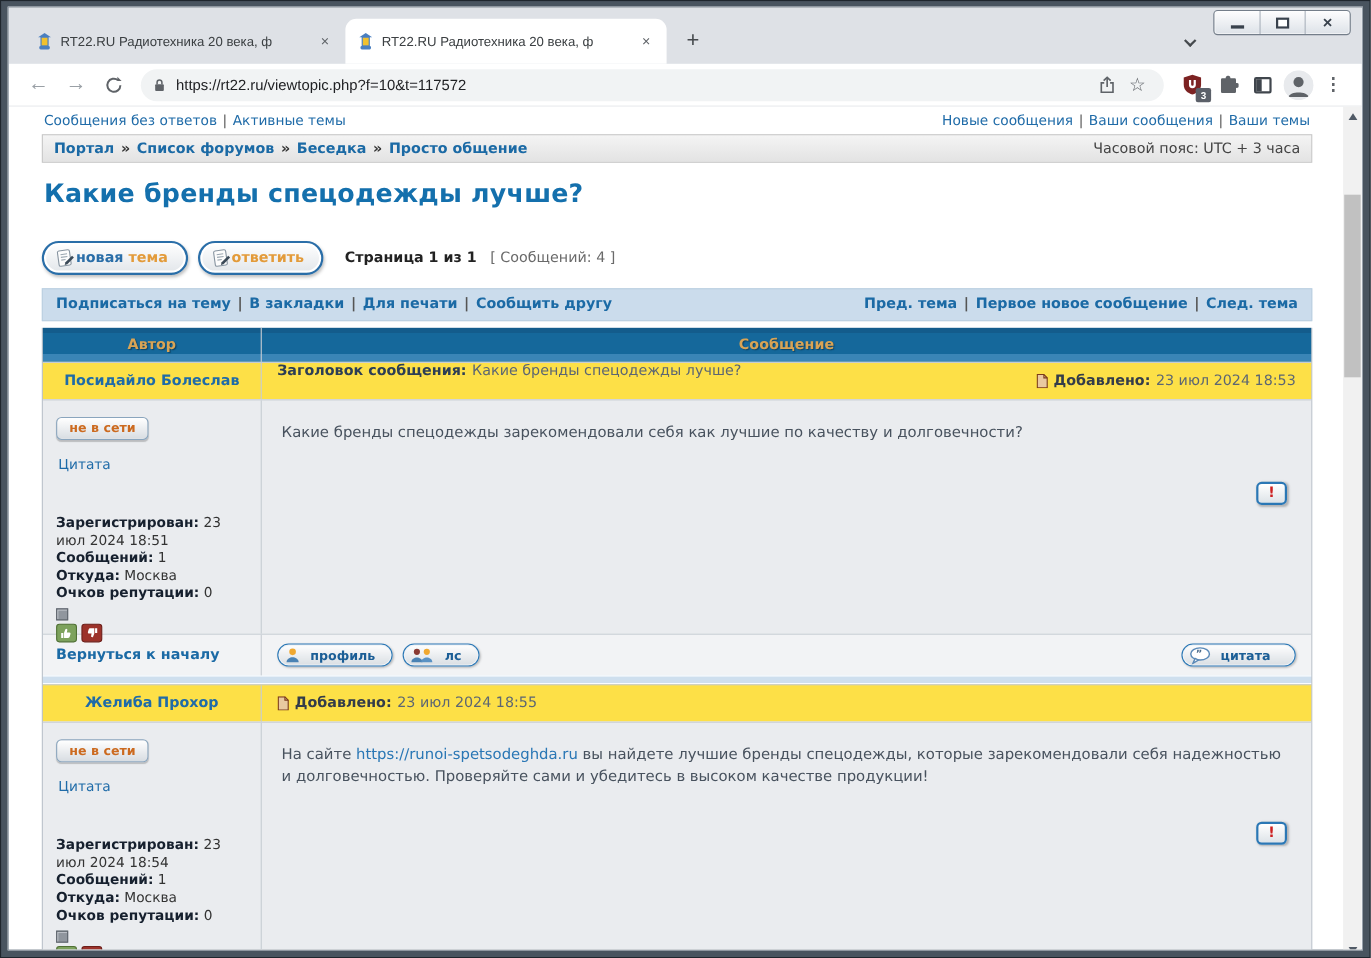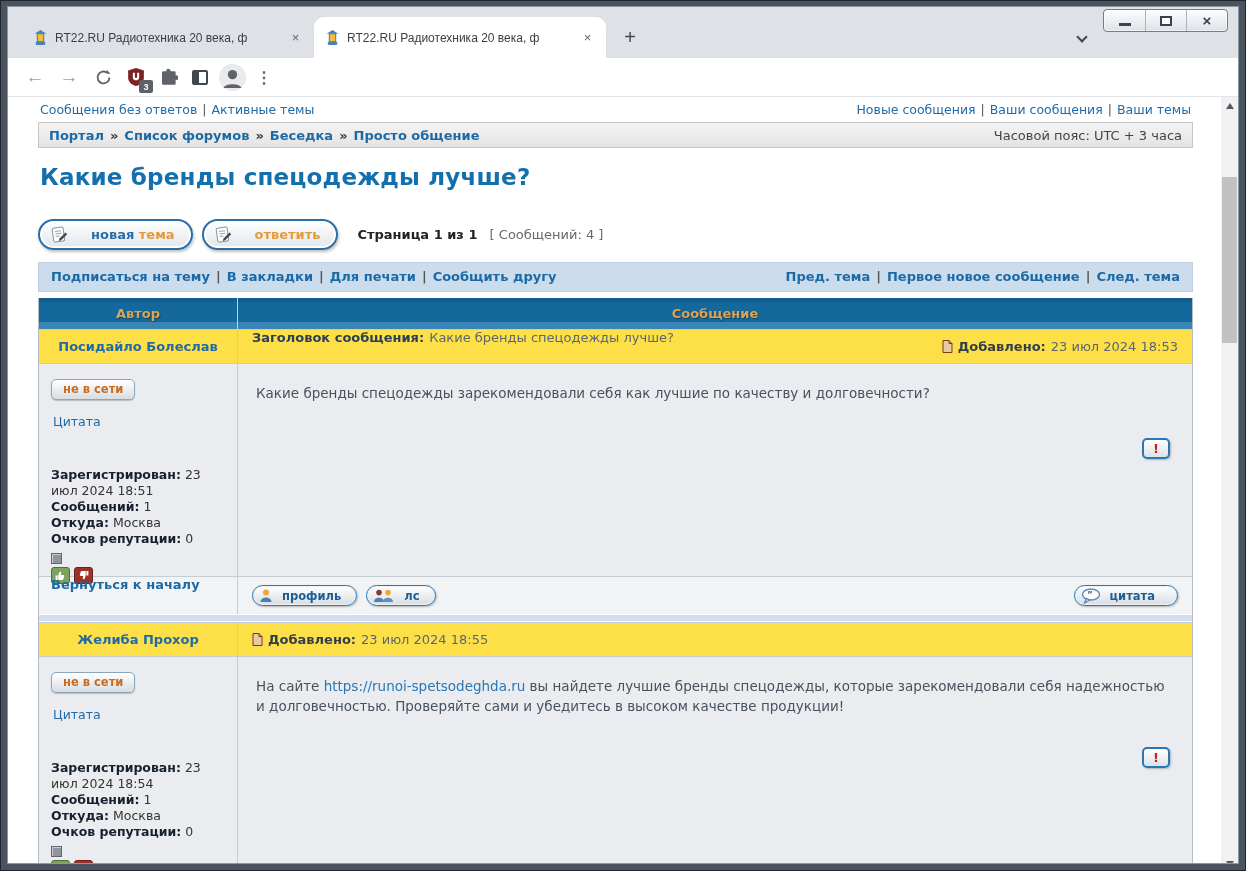--- a/index.html
+++ b/index.html
@@ -61,21 +61,21 @@
   .d-pipe { color:#555; margin:0 6px; }
 
   .crumbbar { display:flex; justify-content:space-between; align-items:center; height:26px; padding:0 10px; background:linear-gradient(#f4f4f4,#e3e3e3); border:1px solid #c6c6c6; font-size:13px; }
   .crumbbar a { color:#1b6aa5; font-weight:bold; text-decoration:none; }
   .arrow-sep { color:#333; font-weight:bold; margin:0 6px; }
   .tz { color:#444; }
 
   h1.topic-title { margin:16px 0 0 2px; font-size:23px; color:#1470ad; letter-spacing:.2px; }
 
   .btnrow { margin-top:29px; display:flex; align-items:center; }
-  .bigbtn { height:31px; display:flex; align-items:center; gap:22px; padding:0 16px 0 9px; border:2px solid #2a6ea8; border-radius:17px; background:linear-gradient(#ffffff,#e2e6ea); box-shadow:0 0 0 2px #fff inset, 1px 2px 3px rgba(0,0,0,.25); text-decoration:none; font-weight:bold; font-size:13px; margin-right:9px; }
+  .bigbtn { height:31px; display:flex; align-items:center; gap:0; padding:0 16px 0 9px; border:2px solid #2a6ea8; border-radius:17px; background:linear-gradient(#ffffff,#e2e6ea); box-shadow:0 0 0 2px #fff inset, 1px 2px 3px rgba(0,0,0,.25); text-decoration:none; font-weight:bold; font-size:13px; margin-right:9px; }
   .w-blue { color:#2a6ea8; } .w-orange { color:#e39b3a; }
   .pageinfo { margin-left:10px; font-size:13px; }
   .pageinfo b { color:#222; }
   .msgcount { color:#6a6a6a; margin-left:8px; }
 
   .topicbar { margin-top:12px; background:#cbdcec; border:1px solid #bcd0e2; padding:6px 12px 7px 12px; display:flex; justify-content:space-between; font-size:13px; font-weight:bold; }
   .topicbar a { color:#1b6aa5; text-decoration:none; }
 
   .ttable { margin-top:6px; border:1px solid #b4bcc5; border-top:none; }
   .thead { display:flex; height:31px; background:linear-gradient(180deg,#135c8c 0%,#135c8c 14%,#15689b 14%,#15689b 76%,#3a85b6 76%,#3a85b6 100%); color:#d9a455; font-weight:bold; font-size:13px; text-shadow:1px 1px 1px rgba(0,0,0,.35); }
@@ -109,21 +109,21 @@
   .thumb { width:19px; height:17px; border-radius:3px; display:flex; align-items:center; justify-content:center; }
   .thumb.up { background:#7da25d; border:1px solid #4f7034; }
   .thumb.down { background:#9c322a; border:1px solid #6d1f1a; }
 
   .postbody { padding:19px 18px; font-size:13.5px; line-height:20px; color:#48525e; }
   .postbody a { color:#2a77b5; text-decoration:none; }
   .report-btn { position:absolute; right:22px; width:28px; height:21px; border:2px solid #2a77b5; border-radius:5px; background:linear-gradient(#ffffff,#dde3e8); color:#cc2020; font-weight:bold; font-size:13px; display:flex; align-items:center; justify-content:center; box-shadow:1px 1px 2px rgba(0,0,0,.25); }
   .rp1 { top:74px; } .rp2 { top:90px; }
 
   .r-foot { background:#f2f3f5; height:38px; align-items:center; }
-  .r-foot .cell-a { display:flex; padding-left:12px; height:100%; }
+  .r-foot .cell-a { display:flex; align-items:center; padding-left:12px; height:100%; }
   .backtop { color:#1b6aa5; font-weight:bold; font-size:13px; text-decoration:none; }
   .footbtns { display:flex; align-items:center; gap:9px; padding:0 14px; height:100%; }
   .smallbtn { display:flex; align-items:center; gap:7px; height:21px; padding:0 15px 0 6px; border:1px solid #2a77b5; border-radius:11px; background:linear-gradient(#ffffff,#d9dee3); box-shadow:0 0 0 1px #eef2f6 inset, 1px 1px 2px rgba(0,0,0,.25); color:#1b5e96; font-weight:bold; font-size:11.5px; text-decoration:none; }
   .smallbtn.quote { margin-left:auto; padding-right:22px; }
 
   .postgap { height:8px; background:#cfdfee; border-top:1px solid #fff; border-bottom:1px solid #fff; }
 </style>
 </head>
 <body>
 
@@ -167,20 +167,37 @@
   </div>
 
   <div class="toolbar">
     <div class="navbtn">←</div>
     <div class="navbtn">→</div>
     <div class="navbtn enabled">
       <svg width="17" height="17" viewBox="0 0 16 16">
             <path d="M13.6 8a5.6 5.6 0 1 1-2-4.3" fill="none" stroke="#5f6368" stroke-width="1.7"></path>
             <path d="M11 0.8v3.6h3.6z" fill="#5f6368"></path>
           </svg>
+    </div>
+    <div class="urlbar">
+      <svg width="14" height="15" viewBox="0 0 16 16">
+            <rect x="3.5" y="7" width="9" height="7" rx="1" fill="#5f6368"></rect>
+            <path d="M5.5 7V5a2.5 2.5 0 0 1 5 0v2" fill="none" stroke="#5f6368" stroke-width="1.6"></path>
+          </svg>
+      <span class="url-text">https://rt22.ru/viewtopic.php?f=10&amp;t=117572</span>
+      <span class="pill-icon">
+        <svg width="17" height="17" viewBox="0 0 16 16" fill="none" stroke="#5f6368" stroke-width="1.4">
+              <path d="M5.5 6H3v8h10V6h-2.5"></path>
+              <path d="M8 9.5V1.5"></path>
+              <path d="M5 4l3-2.8L11 4"></path>
+            </svg>
+      </span>
+      <span class="pill-icon">
+            <span class="star-glyph">☆</span>
+          </span>
     </div>
     <div class="ext">
       <svg width="20" height="20" viewBox="0 0 16 16">
             <path d="M8 .8l6.3 2v5.3c0 3.7-2.7 6.1-6.3 7.1-3.6-1-6.3-3.4-6.3-7.1V2.8z" fill="#7c2222"></path>
             <path d="M5.5 4.5v3.6a2.5 2.5 0 0 0 5 0V4.5h-1.6v3.4a.9.9 0 0 1-1.8 0V4.5z" fill="#fff"></path>
           </svg>
       <span class="ublock-badge">3</span>
     </div>
     <div class="ext">
       <svg width="19" height="19" viewBox="0 0 16 16">

